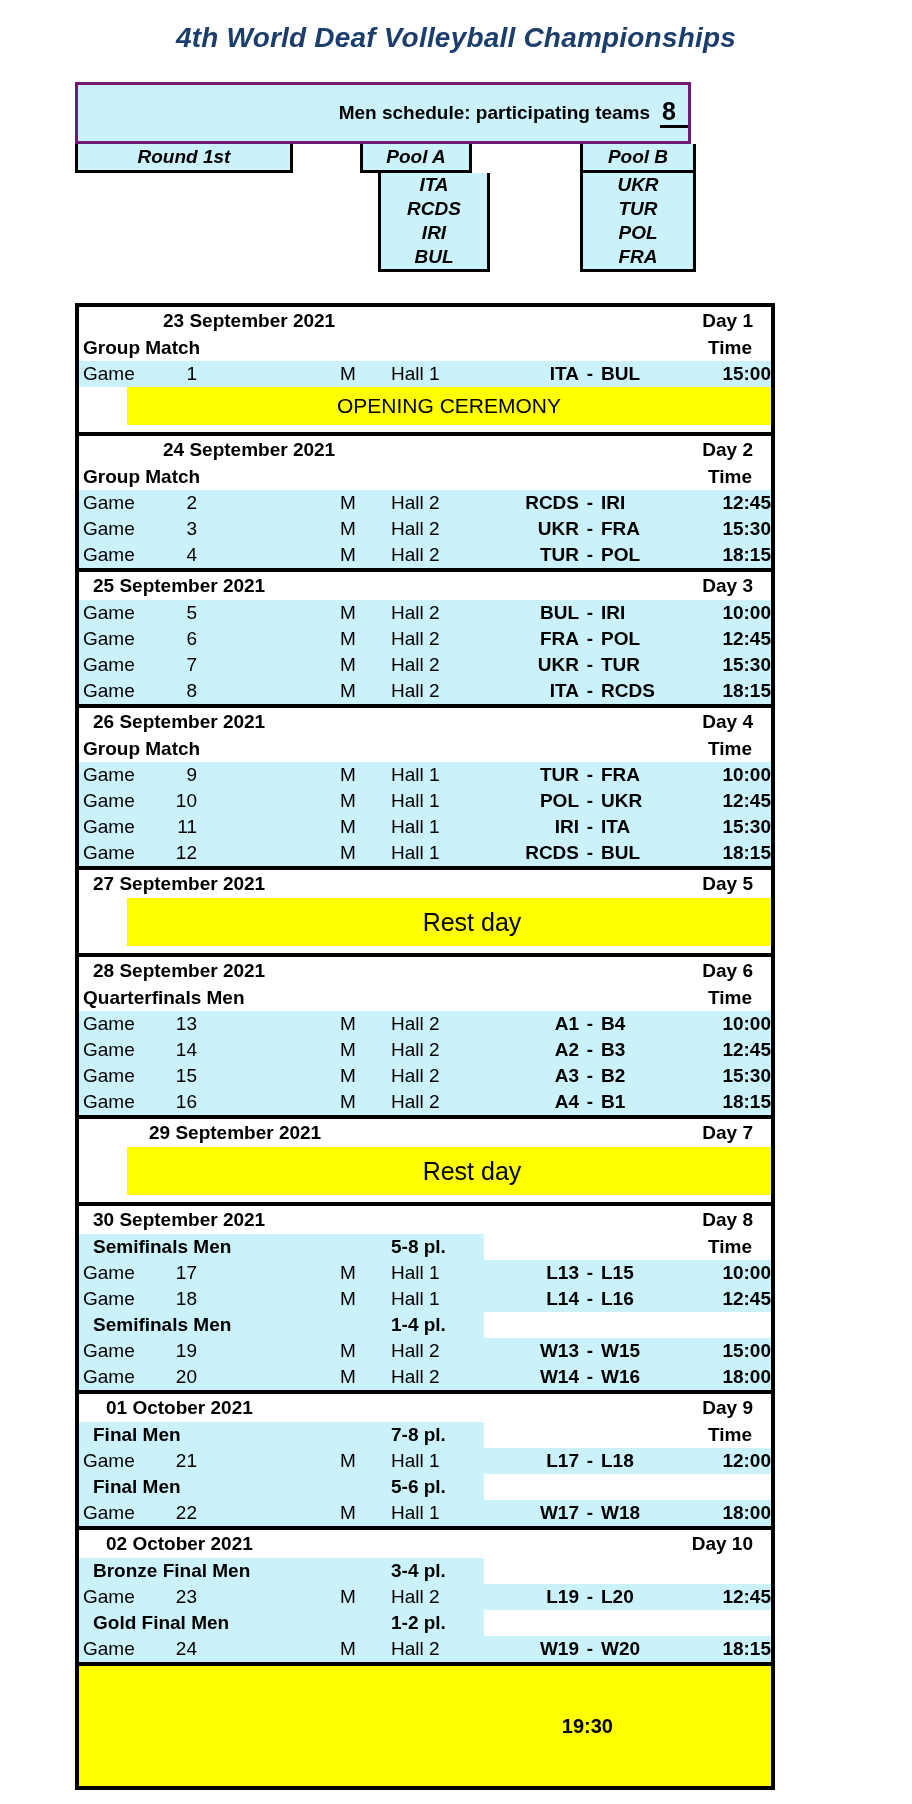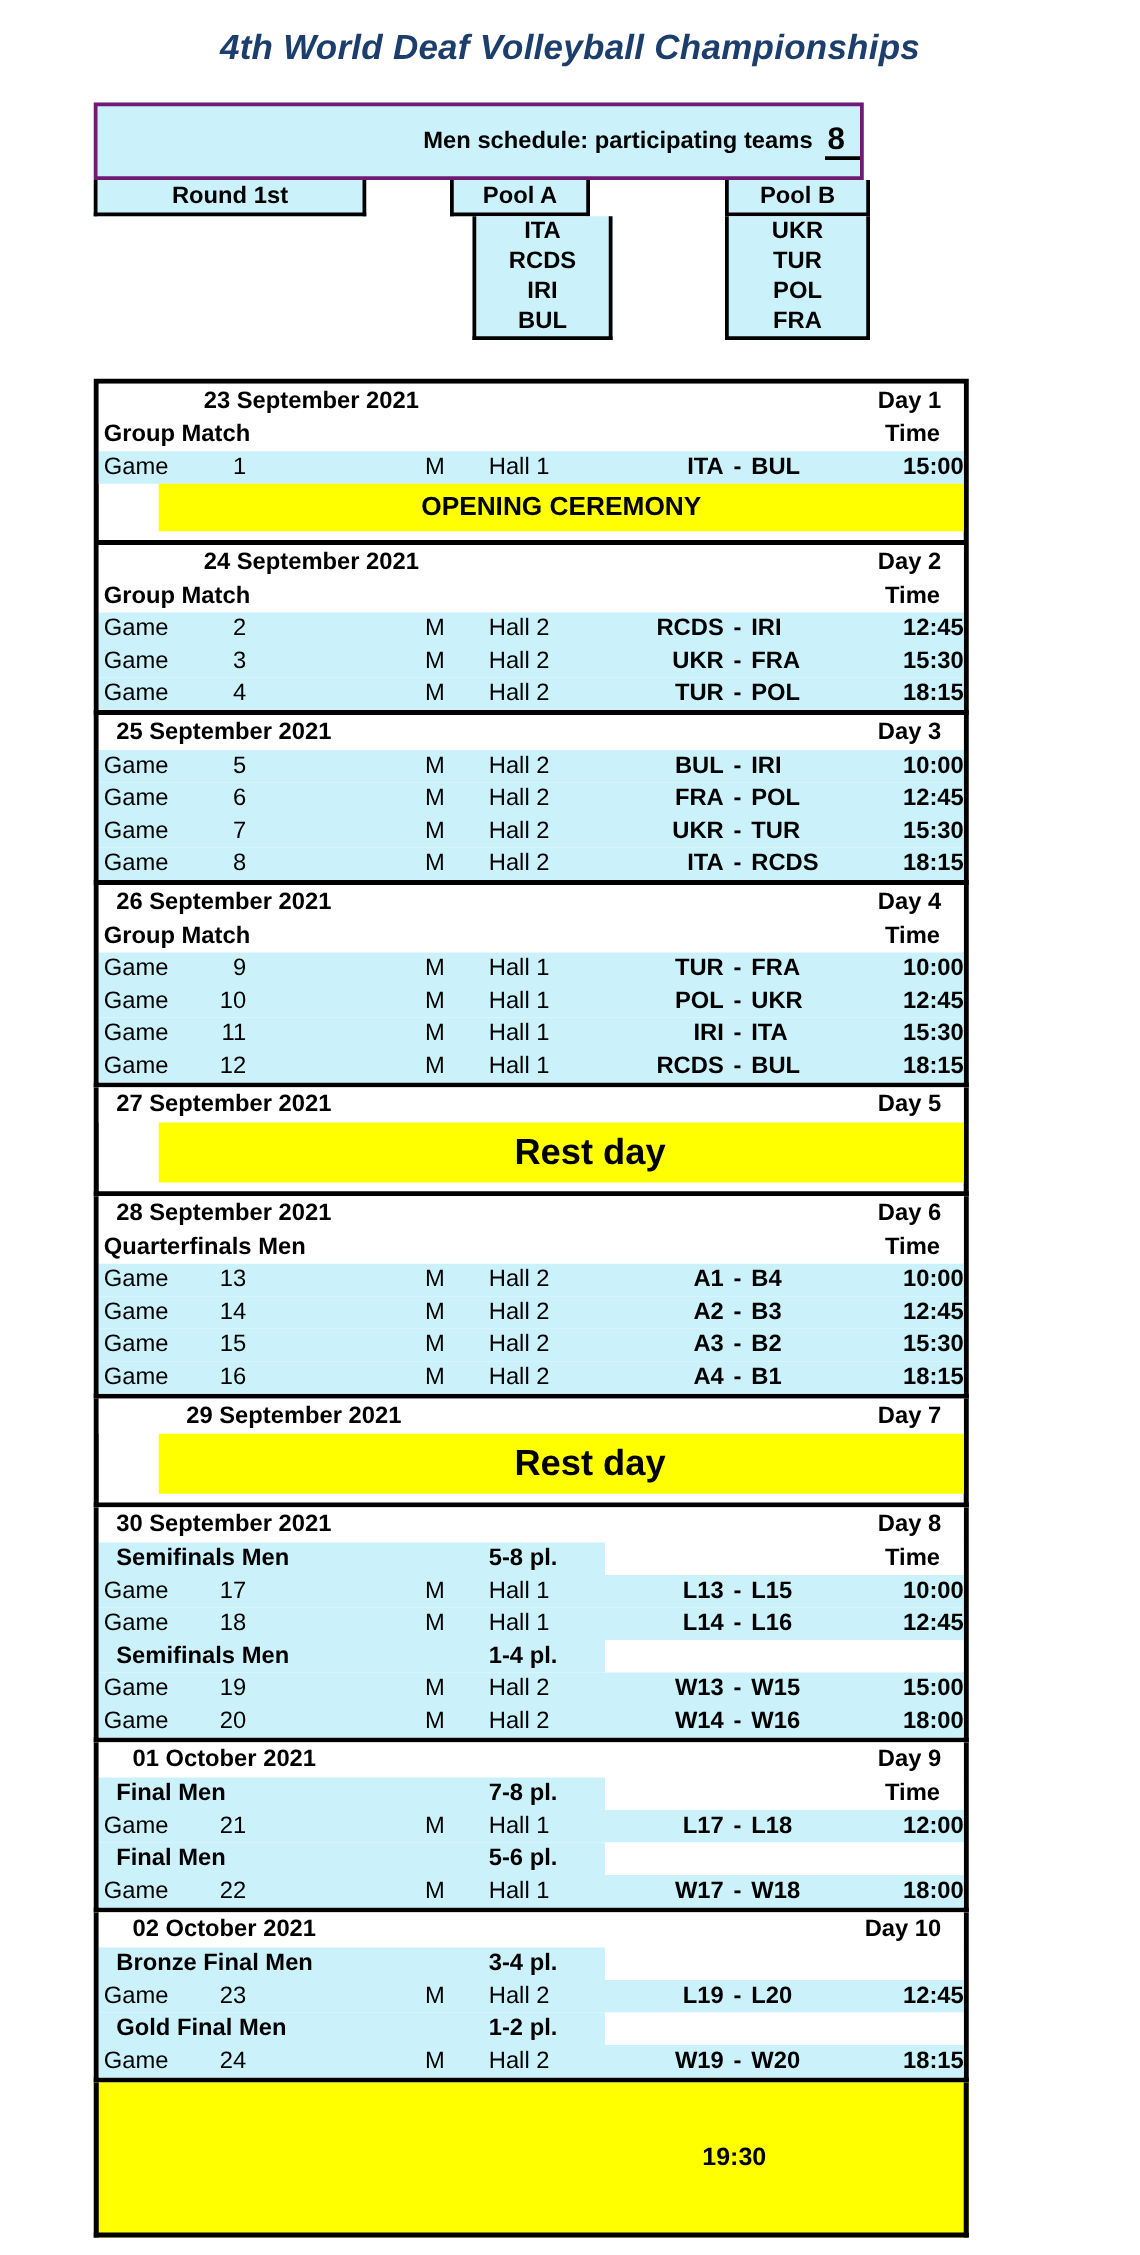--- a/index.html
+++ b/index.html
@@ -48,21 +48,21 @@
     font-weight: bold;
     font-size: 19px;
   }
   .count {
     font-size: 25px;
     line-height: 1;
     border-bottom: 3px solid #000;
     margin-left: 10px;
     padding: 0 12px 1px 2px;
   }
-  .pools-area { position: relative; height: 131px; margin-bottom: 28px; }
+  .pools-area { position: relative; height: 131px; margin-bottom: 28px; font-style: italic; }
   .hbox {
     position: absolute; top: 0; height: 29px;
     border: 3px solid #000; border-top: none;
     background: var(--cyan);
     display: flex; align-items: center; justify-content: center;
     font-weight: bold; font-size: 19px;
   }
   .round { left: 0; width: 218px; }
   .pa { left: 285px; width: 112px; text-align: right; }
   .pb { left: 505px; width: 116px; }
@@ -117,25 +117,25 @@
   .c8 { grid-column: 8; text-align: center; font-weight: bold; }
   .c9 { grid-column: 9; font-weight: bold; }
   .c10 { grid-column: 10; text-align: right; font-weight: bold; }
   .stage-row .c10 { padding-right: 19px; }
   .stage-label { grid-column: 1 / 4; padding-left: 14px; font-weight: bold; }
 
   .banner {
     background: var(--yellow);
     margin-bottom: 7px;
     display: flex; align-items: center; justify-content: center;
-    font-weight: bold;
+    font-weight: normal;
     margin-left: 48px;
   }
   .banner.sm { height: 38px; font-size: 21px; }
-  .banner.lg { height: 48px; font-size: 29px; padding-left: 46px; }
+  .banner.lg { height: 48px; font-size: 25px; padding-left: 46px; }
 
   .medal {
     height: 124px;
     background: var(--yellow);
     display: grid;
     grid-template-columns: 1fr 130px;
     align-items: center;
   }
   .medal-label { text-align: center; font-size: 29px; font-weight: bold; letter-spacing: 1px; }
   .medal-time { text-align: right; padding-right: 28px; font-size: 20px; font-weight: bold; }

